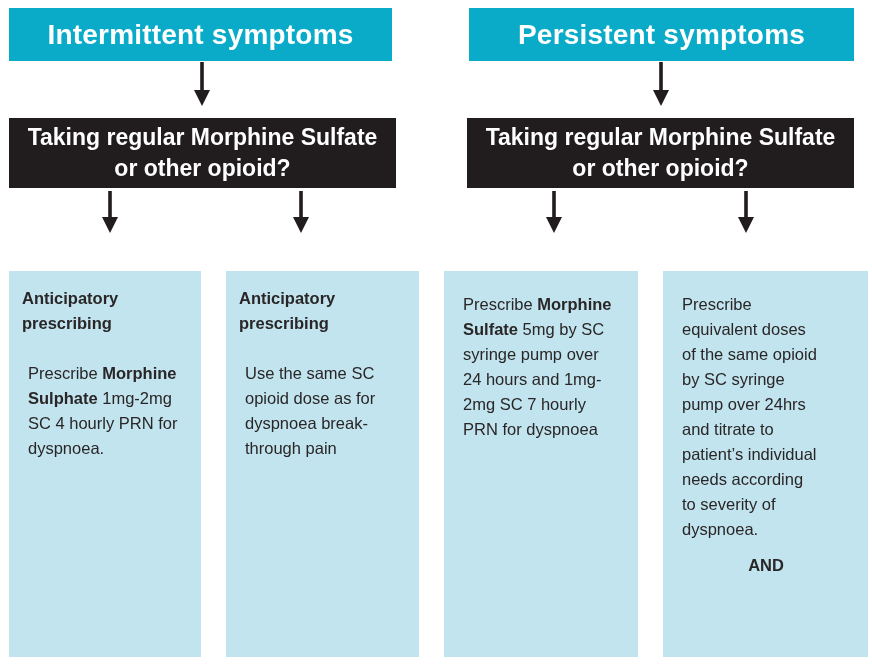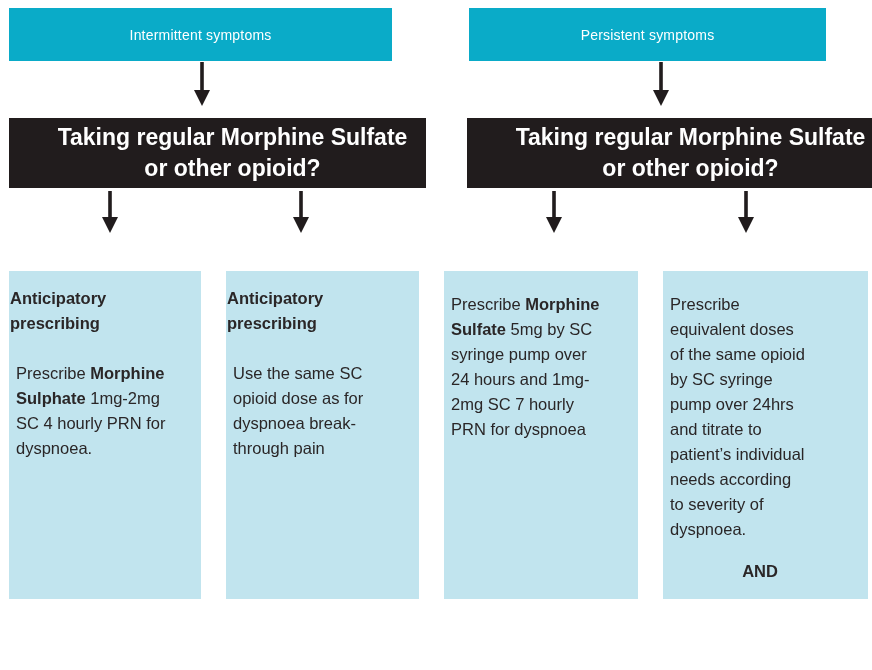--- a/index.html
+++ b/index.html
@@ -3,43 +3,43 @@
 <meta charset="utf-8">
 <style>
   html,body{margin:0;padding:0;background:#ffffff;}
   .canvas{
     position:relative;width:872px;height:670px;background:#ffffff;
     font-family:"Liberation Sans",sans-serif;overflow:hidden;
   }
   .header-box{
     position:absolute;height:53px;top:8px;
     background:var(--teal,#0aabc8);color:#ffffff;
-    font-weight:normal;font-size:14px;letter-spacing:.2px;
+    font-weight:bold;font-size:28px;letter-spacing:.2px;
     display:flex;align-items:center;justify-content:center;
   }
   .question-box{
     position:absolute;height:70px;top:118px;
     background:var(--ink,#211c1d);color:#ffffff;
     font-weight:bold;font-size:23px;line-height:31px;
     display:flex;align-items:center;justify-content:center;
-    text-align:center;white-space:pre-line;padding-left:30px;
+    text-align:center;white-space:pre-line;
   }
   .arrow{position:absolute;color:var(--ink,#211c1d);}
   .answer-label{
     position:absolute;top:232px;width:62px;text-align:center;
     font-size:26px;font-weight:bold;color:var(--ink,#211c1d);margin-top:44px;
   }
   .card{
-    position:absolute;top:271px;height:328px;box-sizing:border-box;
+    position:absolute;top:271px;height:386px;box-sizing:border-box;
     background:var(--card,#c1e4ee);color:var(--text,#2a2627);
-    padding:15px 12px 12px 1px;font-size:16.5px;line-height:25px;
+    padding:15px 12px 12px 13px;font-size:16.5px;line-height:25px;
   }
   .card .heading{font-weight:bold;white-space:pre-line;margin:0 0 25px 0;}
   .card p{margin:6px;white-space:pre-line;}
-  .card .and{font-weight:bold;text-align:center;margin:17px;}
+  .card .and{font-weight:bold;text-align:center;margin:11px;}
 </style>
 </head>
 <body>
 
 <div class="canvas">
 
   <div class="header-box" style="left:9px;width:383px;">Intermittent symptoms</div>
 
   <svg class="arrow" style="left:193px;top:62px;" width="18" height="44" viewBox="0 0 18 44">
       <rect x="7.2" y="0" width="3.6" height="30" fill="currentColor"></rect>
@@ -54,21 +54,21 @@
       <polygon points="1,26 17,26 9,42" fill="currentColor"></polygon>
     </svg>
   <svg class="arrow" style="left:292px;top:191px;" width="18" height="42" viewBox="0 0 18 42">
       <rect x="7.2" y="0" width="3.6" height="28" fill="currentColor"></rect>
       <polygon points="1,26 17,26 9,42" fill="currentColor"></polygon>
     </svg>
 
   <div class="answer-label" style="left:79px;">No</div>
   <div class="answer-label" style="left:270px;">Yes</div>
 
-  <div class="header-box" style="left:469px;width:357px;">Persistent symptoms</div>
+  <div class="header-box" style="left:469px;width:385px;">Persistent symptoms</div>
 
   <svg class="arrow" style="left:652px;top:62px;" width="18" height="44" viewBox="0 0 18 44">
       <rect x="7.2" y="0" width="3.6" height="30" fill="currentColor"></rect>
       <polygon points="1,28 17,28 9,44" fill="currentColor"></polygon>
     </svg>
 
   <div class="question-box" style="left:467px;width:387px;">Taking regular Morphine Sulfate
 or other opioid?</div>
 
   <svg class="arrow" style="left:545px;top:191px;" width="18" height="42" viewBox="0 0 18 42">

